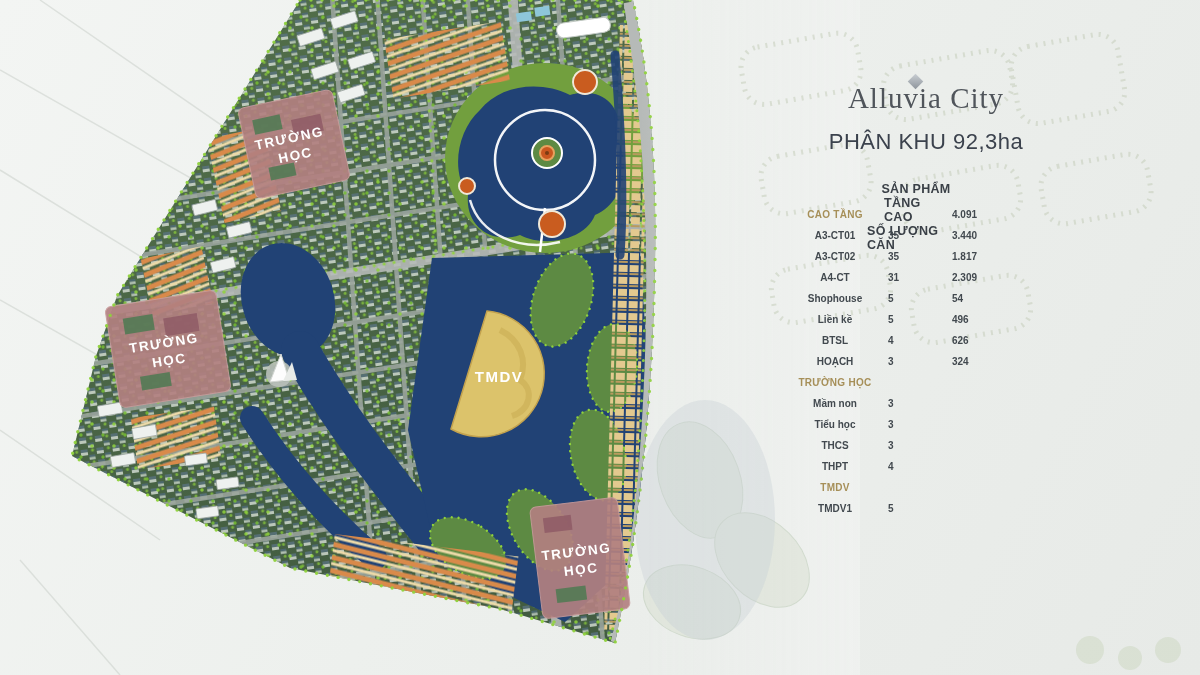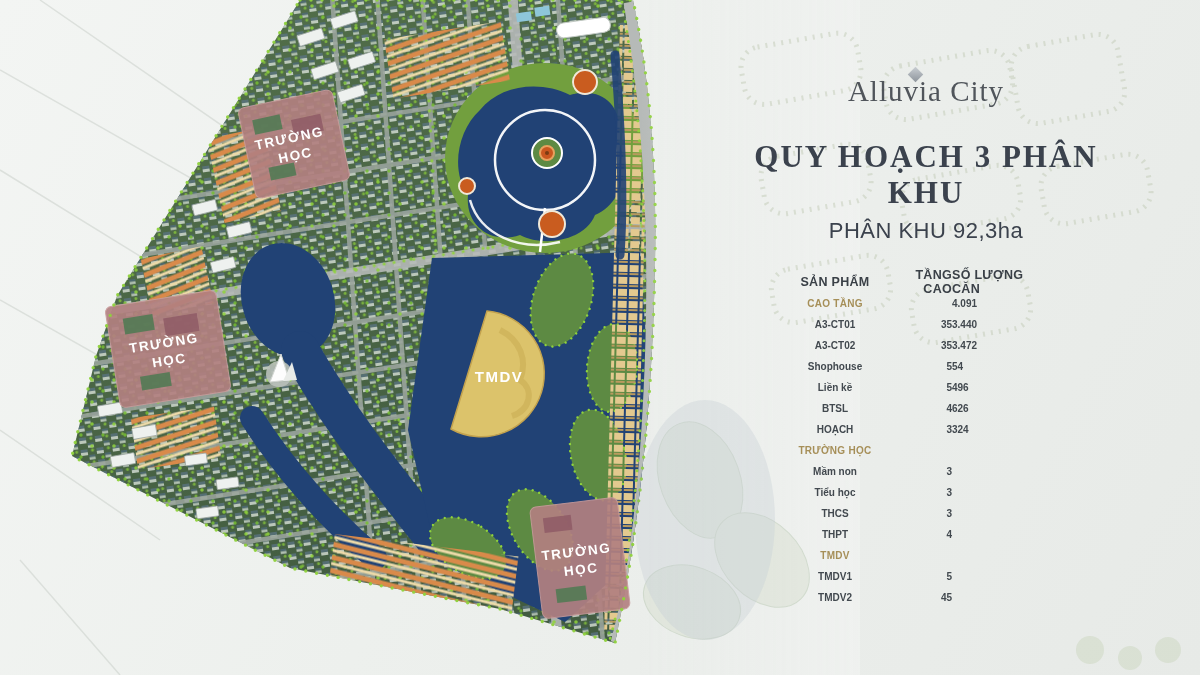--- a/index.html
+++ b/index.html
@@ -1,34 +1,34 @@
 <!DOCTYPE html>
 <html><head>
 <meta charset="utf-8">
 <style>
   html,body{margin:0;padding:0;background:#e9ece9;}
   .stage{position:relative;width:1200px;height:675px;overflow:hidden;
          background:linear-gradient(118deg,#f3f5f3 0%,#edf0ed 45%,#e7eae7 100%);
          font-family:"Liberation Sans",sans-serif;}
   .stage svg{position:absolute;left:0;top:0;}
   
-  .panel{position:absolute;left:730px;top:5px;width:392px;text-align:center;color:#3b424d;}
+  .panel{position:absolute;left:730px;top:12px;width:392px;text-align:center;color:#3b424d;}
   .brand{position:relative;margin-top:70px;height:40px;}
   .diamond{position:absolute;top:-6px;left:calc(50% - 16px);width:11px;height:11px;
            background:linear-gradient(135deg,#c9ced3 0%,#8d949b 100%);transform:rotate(45deg);}
   .brand-name{font-family:"Liberation Serif",serif;font-size:29px;letter-spacing:1px;color:#50555b;}
   h1.title{margin:24px 0 0 0;font-family:"Liberation Serif",serif;font-weight:700;
            font-size:31px;letter-spacing:2px;color:#3b424d;}
   h2.subtitle{margin:7px 0 0 0;font-family:"Liberation Sans",sans-serif;font-weight:400;
            font-size:22px;letter-spacing:.5px;color:#3b424d;}
   .table{margin:27px 0 0 52px;width:268px;}
   .thead,.trow{display:flex;align-items:center;height:21px;}
-  .thead{margin-bottom:1px;}
+  .thead{margin-bottom:1px;flex-direction:column;}
   .c1{width:106px;text-align:center;}
-  .c2{width:64px;text-align:right;}
+  .c2{width:64px;text-align:left;}
   .c3{width:98px;text-align:left;}
   .thead span{font-size:12.5px;font-weight:700;letter-spacing:.3px;color:#3a4047;}
   .trow span{font-size:10px;font-weight:700;color:#42494f;}
   .trow.category .c1{color:#a68f58;letter-spacing:.3px;}
   
   text.zone{fill:#ffffff;font-family:"Liberation Sans",sans-serif;font-weight:700;
             letter-spacing:1.5px;}
 </style>
 </head>
 <body>
@@ -280,21 +280,20 @@
           <circle cx="1168" cy="650" r="13"></circle>
     </g>
   </g>
 </svg>
 
 <div class="panel">
   <div class="brand">
     <span class="diamond"></span>
     <div class="brand-name">Alluvia City</div>
   </div>
-  <h1 class="title">QUY HOẠCH 3 PHÂN KHU</h1>
   <h2 class="subtitle">PHÂN KHU 92,3ha</h2>
 
   <div class="table">
     <div class="thead">
       <span class="c1">SẢN PHẨM</span>
       <span class="c2">TẦNG CAO</span>
       <span class="c3">SỐ LƯỢNG CĂN</span>
     </div>
     <div class="tbody">
           <div class="trow category">
@@ -303,21 +302,26 @@
     <span class="c3">4.091</span>
   </div>
           <div class="trow item">
     <span class="c1">A3-CT01</span>
     <span class="c2">35</span>
     <span class="c3">3.440</span>
   </div>
           <div class="trow item">
     <span class="c1">A3-CT02</span>
     <span class="c2">35</span>
-    <span class="c3">3.472</span>
+    <span class="c3">1.817</span>
+  </div>
+          <div class="trow item">
+    <span class="c1">A4-CT</span>
+    <span class="c2">31</span>
+    <span class="c3">2.309</span>
   </div>
           <div class="trow item">
     <span class="c1">Shophouse</span>
     <span class="c2">5</span>
     <span class="c3">54</span>
   </div>
           <div class="trow item">
     <span class="c1">Liền kề</span>
     <span class="c2">5</span>
     <span class="c3">496</span>
@@ -360,22 +364,17 @@
           <div class="trow category">
     <span class="c1">TMDV</span>
     <span class="c2"></span>
     <span class="c3"></span>
   </div>
           <div class="trow item">
     <span class="c1">TMDV1</span>
     <span class="c2">5</span>
     <span class="c3"></span>
   </div>
-          <div class="trow item">
-    <span class="c1">TMDV2</span>
-    <span class="c2">45</span>
-    <span class="c3"></span>
-  </div>
         </div>
   </div>
 </div>
 
 </div>
 
 </body></html>

